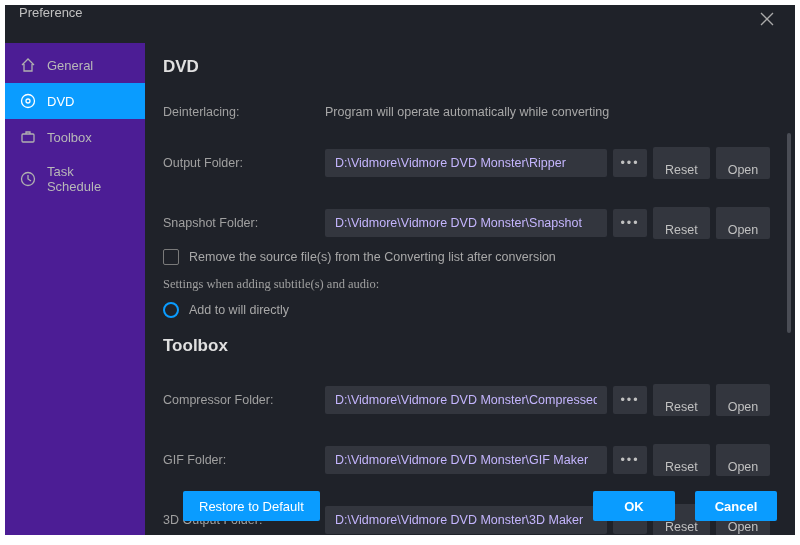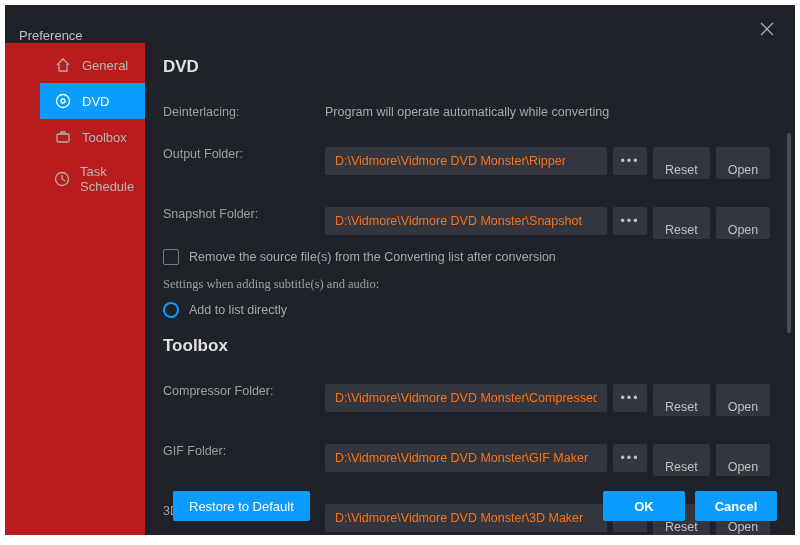--- a/index.html
+++ b/index.html
@@ -16,37 +16,36 @@
     margin: 5px;
     background: #1f2229;
     color: #b8b8b8;
     display: flex;
     flex-direction: column;
     position: relative;
   }
   .titlebar {
     height: 38px;
     display: flex;
-    align-items: flex-end;
+    align-items: flex-start;
     padding: 0 14px;
     font-size: 13px;
     color: #c0c0c0;
   }
   .titlebar .close {
     margin-left: auto;
     width: 28px; height: 28px;
     display:flex; align-items:center; justify-content:center;
     cursor:pointer;
   }
   .body { flex:1; display:flex; min-height:0; }
   .sidebar {
     width: 140px;
-    background: #b91c1c;
+    background: #4c1d95;
     padding-top: 4px;
-    padding-left: 35px;
   }
   .sidebar-item {
     display:flex; align-items:center;
     gap:10px;
     padding: 9px 14px;
     font-size: 13px;
     color: #b8b8b8;
     cursor:pointer;
   }
   .sidebar-item.active {
@@ -61,35 +60,36 @@
     overflow: hidden;
   }
   .section-title {
     font-size: 17px;
     font-weight: 600;
     color: #e0e0e0;
     margin: 10px 0 12px 0;
   }
   .row {
     display:flex;
+    align-items:center;
     margin-bottom: 10px;
     font-size: 12.5px;
     margin-top: 28px;
   }
   .row .label {
     width: 162px;
     color: #a0a0a0;
   }
   .row .value {
     flex:1;
     color: #a8a8a8;
   }
   .path-input {
     background: #33363e;
-    color: #f97316;
+    color: #c4b5fd;
     border: none;
     height: 28px;
     padding: 0 10px;
     font-size: 12.5px;
     width: 282px;
     border-radius: 2px;
   }
   .btn-sm {
     background: #33363e;
     color: #c0c0c0;
@@ -135,21 +135,21 @@
   .btn-primary {
     background:#0a9cff; color:#fff;
     border:none; height:30px;
     padding: 0 16px;
     font-size:13px;
     border-radius:2px;
     cursor:pointer;
   }
   .btn-primary.wide { min-width:82px;font-weight:bold; }
   .footer .spacer { flex:1; }
-  .footer .btn-primary { margin-left:10px; }
+  .footer .btn-primary { margin-left:20px; }
   .scrollbar-stub {
     position:absolute;
     right:4px; top:90px;
     width:4px; height:200px;
     background:#4a4d55; border-radius:2px;
   }
 </style>
 </head>
 <body>
 
@@ -229,21 +229,21 @@
 
       <div class="checkbox-row">
         <span class="checkbox"></span>
         <span>Remove the source file(s) from the Converting list after conversion</span>
       </div>
 
       <div class="settings-note">Settings when adding subtitle(s) and audio:</div>
 
       <div class="radio-row">
         <span class="radio unchecked"></span>
-        <span>Add to list directly</span>
+        <span>Add to will directly</span>
       </div>
 
       <div class="section-title" style="margin-top:18px">Toolbox</div>
 
       <div class="row">
         <span class="label">Compressor Folder:</span>
         <input class="path-input" readonly="" value="D:\Vidmore\Vidmore DVD Monster\Compressed" style="">
         <button class="btn-sm btn-dots">•••</button>
         <button class="btn-sm">Reset</button>
         <button class="btn-sm">Open</button>

